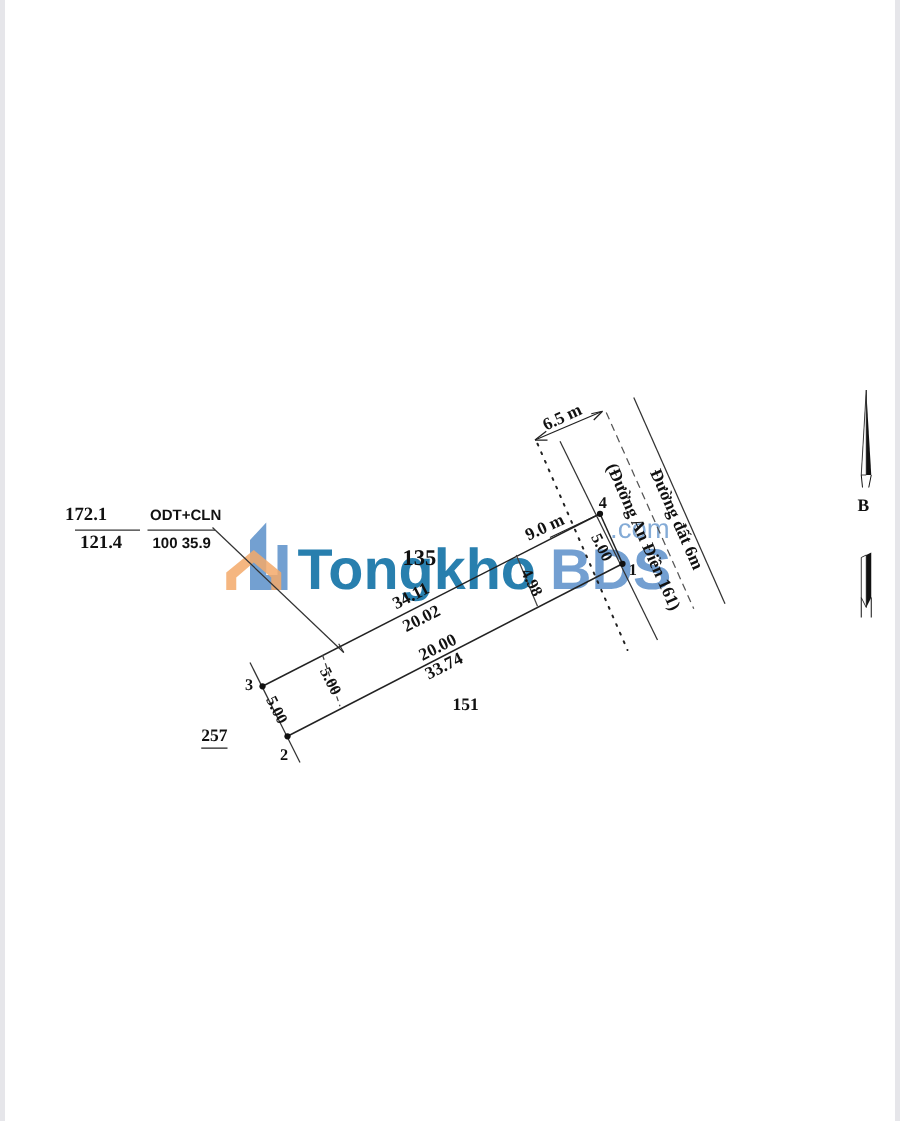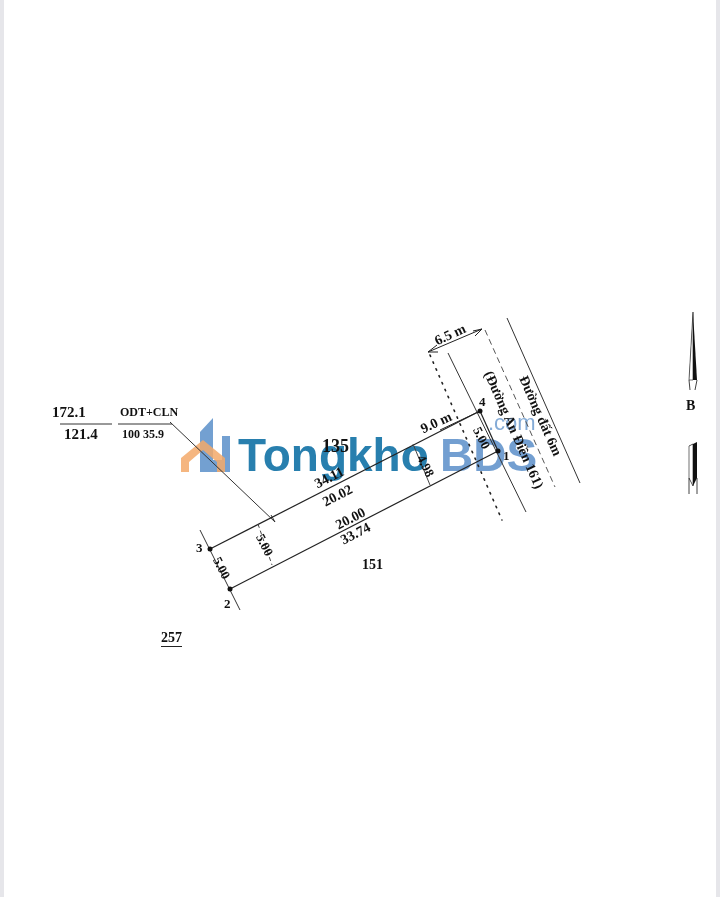--- a/index.html
+++ b/index.html
@@ -5,21 +5,21 @@
   html, body { margin: 0; padding: 0; }
   body {
     width: 720px; height: 897px; background: #ffffff; position: relative; overflow: hidden;
     font-family: "Liberation Serif", serif;
   }
   .edge-left { position: absolute; left: 0; top: 0; width: 4px; height: 897px; background: #e6e6ea; }
   .edge-right { position: absolute; right: 0; top: 0; width: 4px; height: 897px; background: #e6e6ea; }
   .canvas { position: absolute; left: 0; top: 0; width: 720px; height: 897px; }
   .lbl { position: absolute; color: #111; font-weight: bold; white-space: nowrap; }
   .serif { font-family: "Liberation Serif", serif; }
-  .sans { font-family: Liberation Serif, serif; text-align: center; }
+  .sans { font-family: Liberation Sans, sans-serif; text-align: center; }
   .underline { border-bottom: 1.5px solid #222; }
   .wm-text {
     position: absolute; font-family: "Liberation Sans", sans-serif; font-weight: bold;
     font-size: 46px; letter-spacing: 0px; white-space: nowrap;
   }
 </style>
 </head>
 <body>
 
 <div class="edge-left"></div>
@@ -87,21 +87,21 @@
 
 <div>
   <div class="lbl serif" style="left:52px; top:404px; font-size:15px;">172.1</div>
   <div class="lbl serif" style="left:64px; top:426px; font-size:15px;">121.4</div>
   <div class="lbl sans" style="left:120px; top:405px; font-size:12px;">ODT+CLN</div>
   <div class="lbl sans" style="left:122px; top:427px; font-size:12px;">100 35.9</div>
 </div>
 
 <div class="lbl serif" style="left:322px; top:436px; font-size:18px;">135</div>
 <div class="lbl serif" style="left:362px; top:557px; font-size:14px;">151</div>
-<div class="lbl serif underline" style="left:161px; top:582px; font-size:14px;margin-top:48px;">257</div>
+<div class="lbl serif underline" style="left:161px; top:582px; font-size:14px;">257</div>
 
 <div class="lbl serif" style="left:479px; top:394px; font-size:13px;">4</div>
 <div class="lbl serif" style="left:503px; top:448px; font-size:13px;">1</div>
 <div class="lbl serif" style="left:196px; top:540px; font-size:13px;">3</div>
 <div class="lbl serif" style="left:224px; top:596px; font-size:13px;">2</div>
 
 <div class="lbl serif" style="left:314px; top:470px; font-size:14px; transform:rotate(-27deg);">34.11</div>
 <div class="lbl serif" style="left:322px; top:488px; font-size:14px; transform:rotate(-27deg);">20.02</div>
 <div class="lbl serif" style="left:335px; top:511px; font-size:14px; transform:rotate(-27deg);">20.00</div>
 <div class="lbl serif" style="left:340px; top:526px; font-size:14px; transform:rotate(-27deg);">33.74</div>

